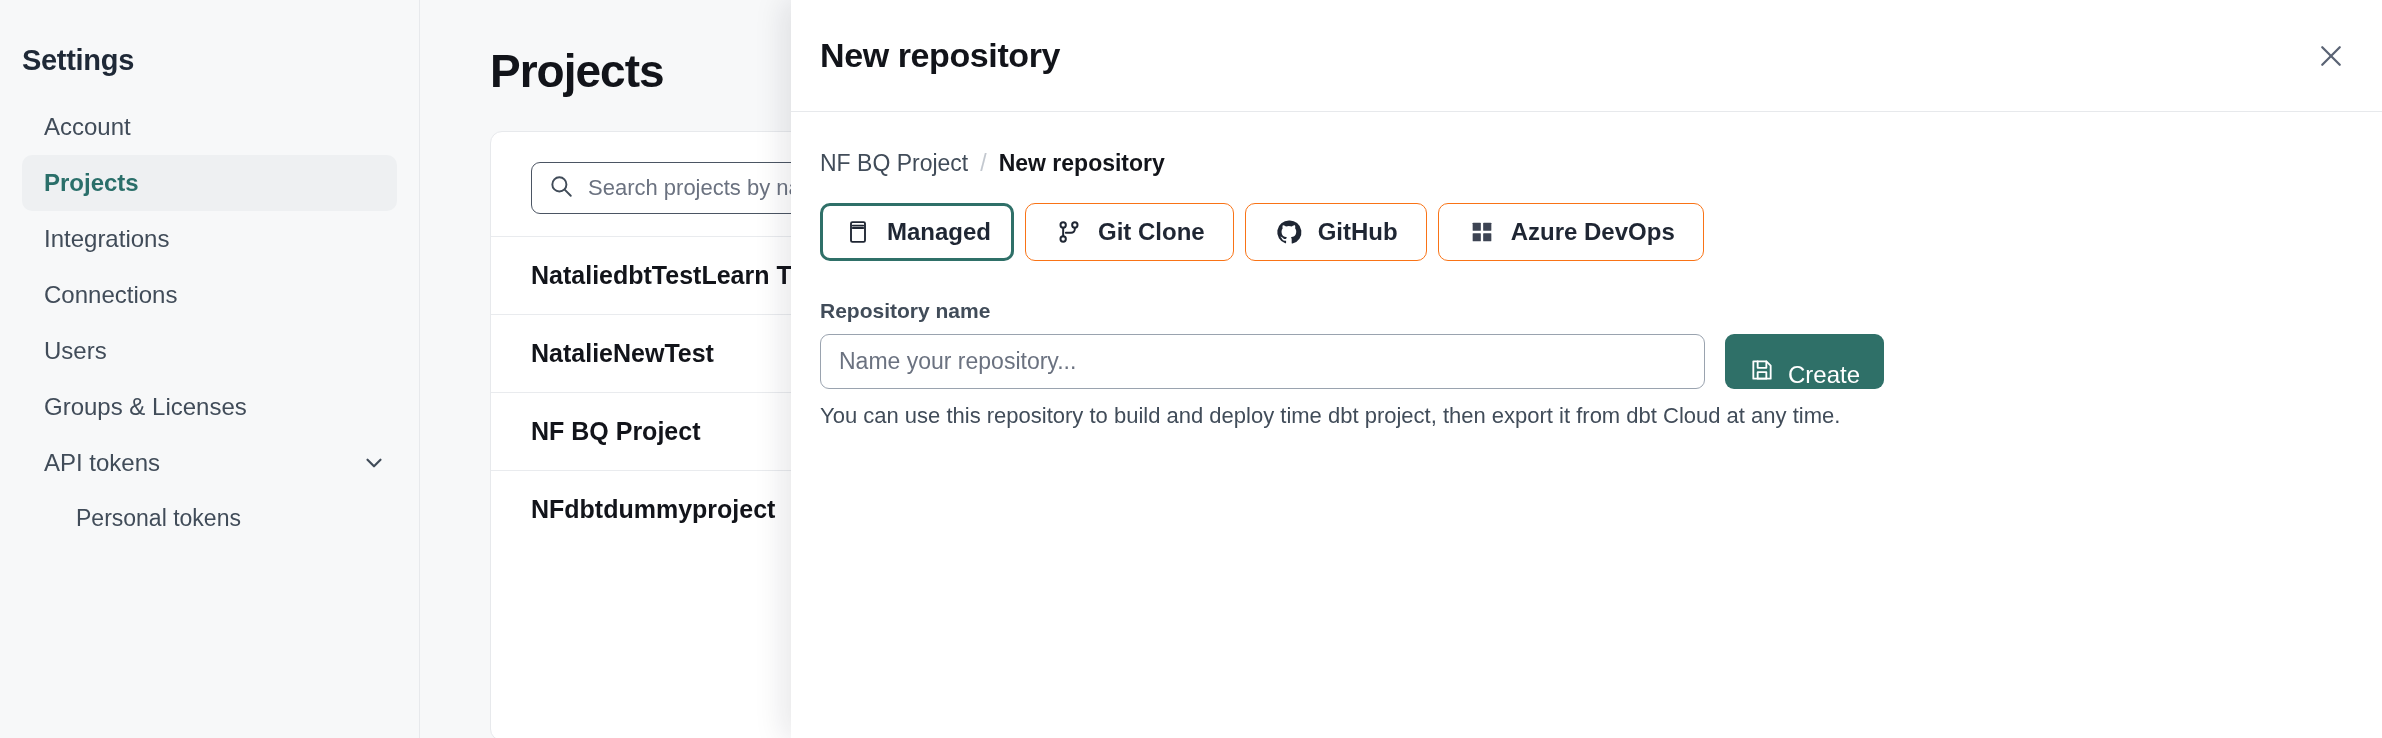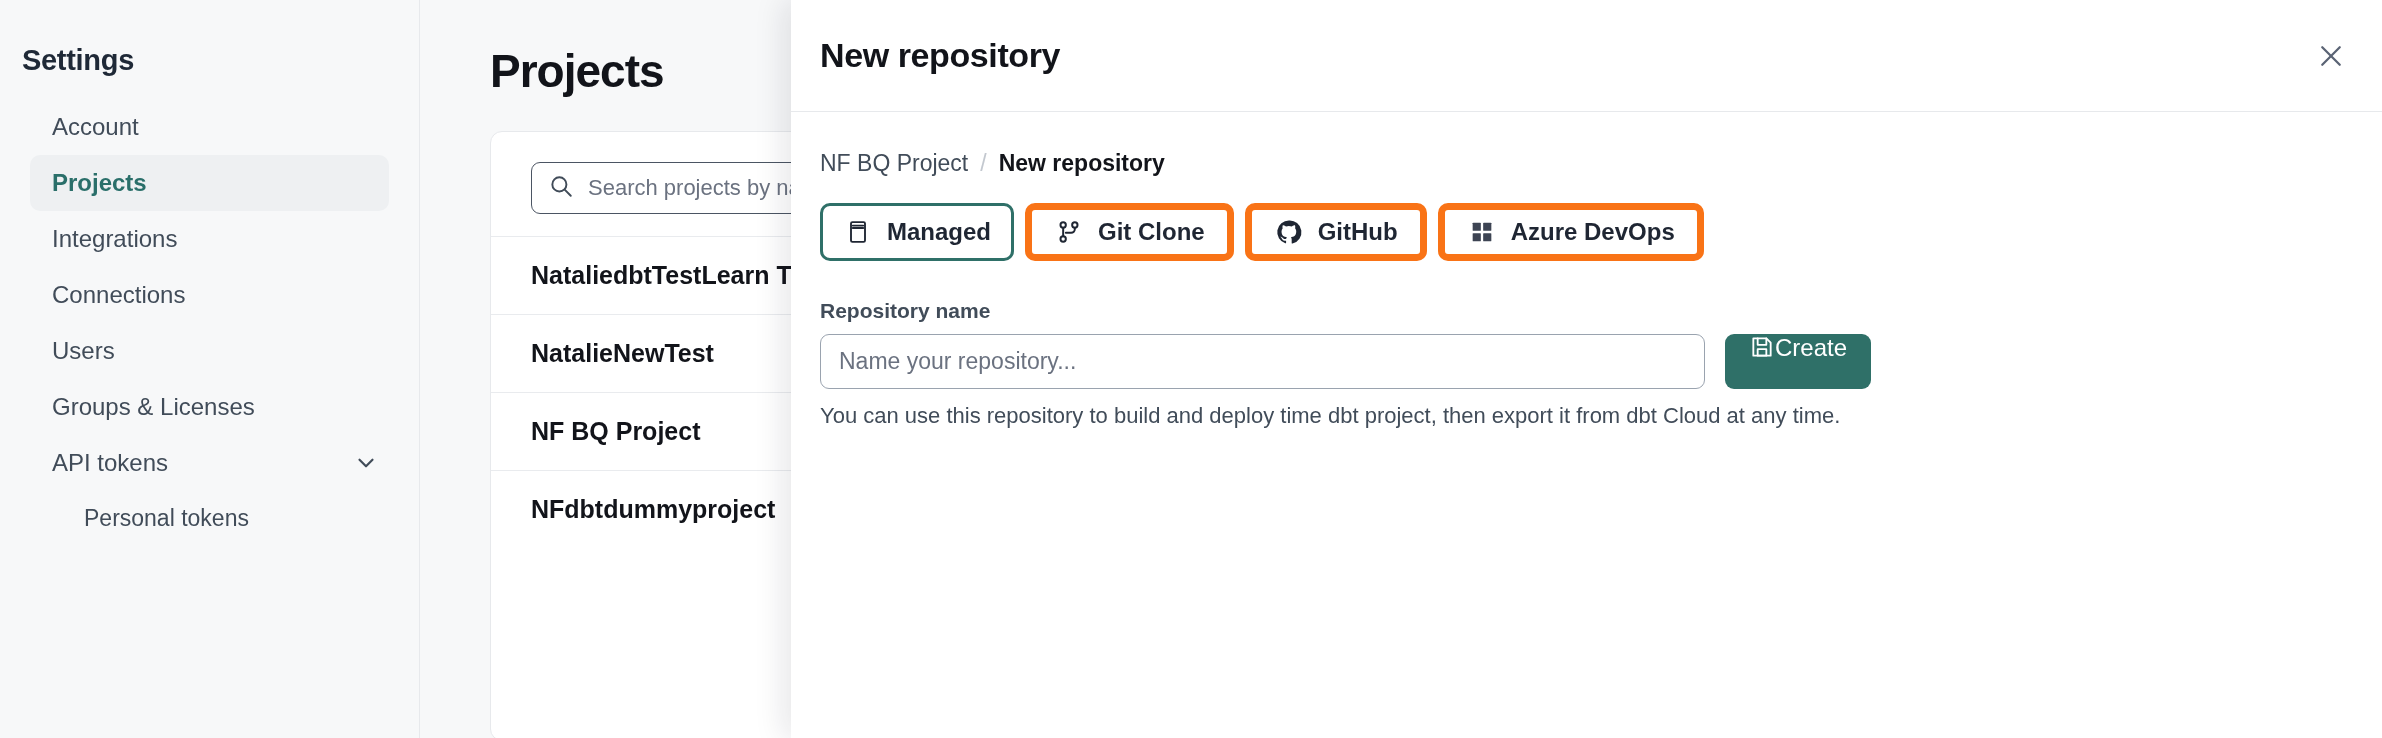--- a/index.html
+++ b/index.html
@@ -19,21 +19,21 @@
     position: absolute; left: 0; top: 0;
     width: 420px; height: 738px;
     background: #f7f8f9;
     border-right: 1px solid #e7e9ec;
     padding: 0;
   }
   .sb-title {
     font-size: 29px; font-weight: 700; color: #1f2937;
     padding: 44px 0 0 22px; letter-spacing: -.3px;
   }
-  .sb-list { margin-top: 22px; padding: 0 30px; }
+  .sb-list { margin-top: 22px; padding: 0 22px; }
   .sb-item {
     display: block;
     font-size: 24px;
     color: #414c59;
     padding: 13px 0 13px 22px;
     border-radius: 10px;
     line-height: 1.25;
     cursor: pointer;
     position: relative;
   }
@@ -113,22 +113,22 @@
   .breadcrumb .crumb-current { color: #12141a; font-weight: 700; }
 
   .section-title {
     font-size: 31px; font-weight: 700; color: #2b3445;
     margin-top: 29px; letter-spacing: -.3px;
   }
 
   .source-row { display: flex; gap: 11px; margin-top: 26px; }
   .source-btn {
     display: flex; align-items: center; gap: 14px;
-    height: 58px; padding: 0 22px;
-    border: 7px solid #f97316; border-radius: 10px;
+    height: 58px; padding: 0 28px;
+    border: 1px solid #f97316; border-radius: 10px;
     background: #fff; cursor: pointer;
     font-size: 24px; font-weight: 700; color: #1f2633;
     font-family: "Liberation Sans", sans-serif;
     white-space: nowrap;
   }
   .source-btn.selected {
     border: 3px solid #2f7068;
     padding: 0 20px;
   }
   .source-btn .ico { display: flex; align-items: center; justify-content: center; width: 30px; height: 30px; }
@@ -140,21 +140,21 @@
   .field-row { display: flex; align-items: flex-start; gap: 20px; margin-top: 11px; }
   .repo-input {
     flex: 0 0 885px; height: 55px;
     border: 1px solid #9aa3af; border-radius: 9px;
     padding: 0 18px; font-size: 23px; color: #2b3445;
     font-family: "Liberation Sans", sans-serif;
     outline: none; background: #fff;
   }
   .repo-input::placeholder { color: #6b7280; }
   .create-btn {
-    display: flex; align-items: flex-start; justify-content: center; 
+    display: flex; align-items: flex-end; justify-content: center; gap: 13px;
     height: 55px; padding: 0 24px;
     background: #2f7068; color: #fff;
     border: 0; border-radius: 9px; cursor: pointer;
     font-size: 24px; font-weight: 400;
     font-family: "Liberation Sans", sans-serif;
     white-space: nowrap;
   }
   .helper-text {
     font-size: 22px; color: #414c59; margin-top: 14px;
   }

